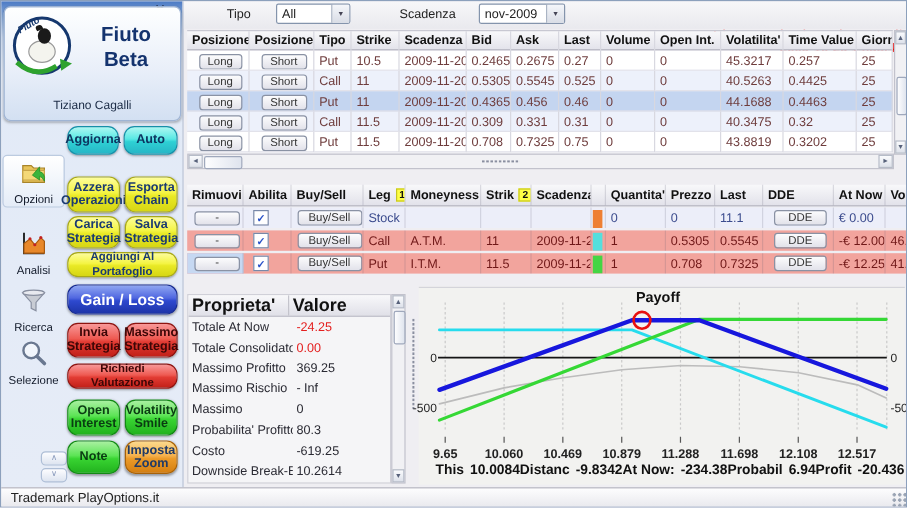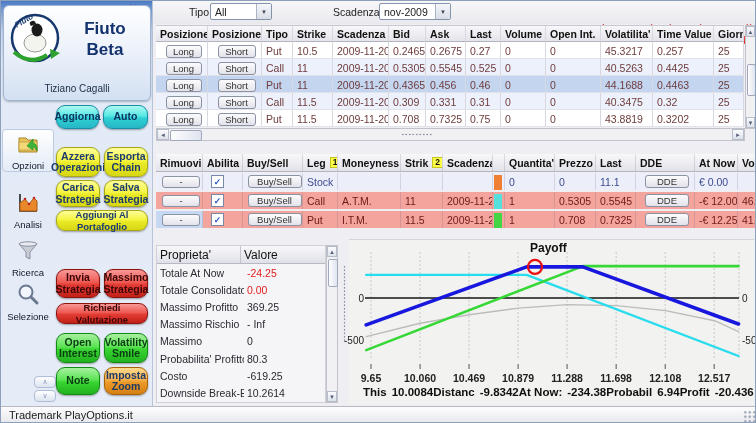--- a/index.html
+++ b/index.html
@@ -52,21 +52,21 @@
   #btn-openint{left:1px;top:229px;width:44px;height:30px;}
   #btn-volsmile{left:49px;top:229px;width:44px;height:30px;}
   #btn-note{left:1px;top:263px;width:44px;height:28px;}
   #btn-zoom{left:49px;top:263px;width:44px;height:28px;}
 
   
   .main{position:absolute;left:152px;top:0;width:604px;height:405px;overflow:hidden;}
   .filter-bar{position:absolute;left:0;top:0;width:604px;height:23px;background:linear-gradient(#f7f7f9,#e9e9ee);}
   .flabel{position:absolute;top:5px;font-size:10.5px;color:#222;}
   .combo{position:absolute;top:2px;height:17px;background:#fff;border:1px solid #8494ac;border-radius:2px;
-    font-size:10.5px;color:#222;cursor:pointer;box-sizing:border-box;}
+    font-size:10.5px;color:#222;cursor:pointer;box-sizing:border-box;margin-left:20px;}
   .combo .val{position:absolute;left:4px;top:2px;}
   .combo .arrow{position:absolute;right:0;top:0;width:14px;height:100%;
     background:linear-gradient(#f4f6fa,#d9dde6);border-left:1px solid #aab4c4;
     display:flex;align-items:center;justify-content:center;font-size:6px;color:#445;}
   .updated{position:absolute;right:5px;top:1px;text-align:right;}
   .updated .l1{font-size:14px;color:#e64545;line-height:10px;margin-top:23px;}
   .updated .l2{font-size:11px;color:#e41818;font-weight:bold;line-height:11px;}
 
   .chain{position:absolute;left:3px;top:24px;}
   .crow{display:flex;height:17px;background:#fff;}
@@ -98,21 +98,21 @@
   .remove-hl{background:#c6d8f2 !important;}
   .badge{display:inline-block;background:#ffff45;border:1px solid #c6c620;color:#111;
     font-size:8.5px;font-weight:bold;padding:0 2px;margin-left:4px;line-height:9.5px;}
   .cb{width:11px;height:11px;background:#fff;border:1px solid #7888a8;margin-left:4px;
     display:flex;align-items:center;justify-content:center;font-size:9px;color:#2a52c8;font-weight:bold;cursor:pointer;}
   .swatch{width:8px;height:15px;margin:1px 0 0 1px;}
 
   .props{position:absolute;left:3px;top:244px;width:170px;height:158px;background:#f5f5f7;
     border:1px solid #d0d0d8;box-sizing:border-box;overflow:hidden;}
   .props-head{display:flex;height:17px;background:linear-gradient(#f8f8fa,#e0e0e8);
-    border-bottom:1px solid #b8b8c4;font-weight:normal;font-size:12px;color:#111;}
+    border-bottom:1px solid #b8b8c4;font-weight:bold;font-size:15px;color:#111;}
   .props-head div{display:flex;align-items:center;padding-left:3px;box-sizing:border-box;}
   .prow{display:flex;height:17.2px;font-size:10.5px;color:#2a2a33;align-items:center;}
   .prow .nm{width:84px;padding-left:3px;overflow:hidden;white-space:nowrap;}
   .prow .vl{padding-left:3px;white-space:nowrap;}
   .prow .vl.red{color:#e42020;}
 
   .dots-h{position:absolute;background-image:radial-gradient(circle,#8a8fa0 1px,transparent 1.1px);
     background-size:3.5px 5px;width:32px;height:5px;cursor:row-resize;}
   .dots-v{position:absolute;background-image:radial-gradient(circle,#8a8fa0 1px,transparent 1.1px);
     background-size:5px 3.5px;width:5px;height:76px;cursor:col-resize;}
@@ -183,20 +183,21 @@
     <div class="spin" style="top:389px;"><span>∨</span></div>
 
     <div class="btn-col">
       <div class="pbtn c-cyan" id="btn-aggiorna">Aggiorna</div>
       <div class="pbtn c-cyan" id="btn-auto">Auto</div>
       <div class="pbtn c-yellow" id="btn-azzera">Azzera Operazioni</div>
       <div class="pbtn c-yellow" id="btn-esporta">Esporta Chain</div>
       <div class="pbtn c-yellow" id="btn-carica">Carica Strategia</div>
       <div class="pbtn c-yellow" id="btn-salva">Salva Strategia</div>
       <div class="pbtn c-yellow" id="btn-aggiungi">Aggiungi Al Portafoglio</div>
+      <div class="pbtn c-blue" id="btn-gainloss">Gain / Loss</div>
       <div class="pbtn c-red" id="btn-invia">Invia Strategia</div>
       <div class="pbtn c-red" id="btn-ricevi">Massimo Strategia</div>
       <div class="pbtn c-red" id="btn-richiedi">Richiedi Valutazione</div>
       <div class="pbtn c-green" id="btn-openint">Open Interest</div>
       <div class="pbtn c-green" id="btn-volsmile">Volatility Smile</div>
       <div class="pbtn c-green" id="btn-note">Note</div>
       <div class="pbtn c-orange" id="btn-zoom">Imposta Zoom</div>
     </div>
   </div>
 

